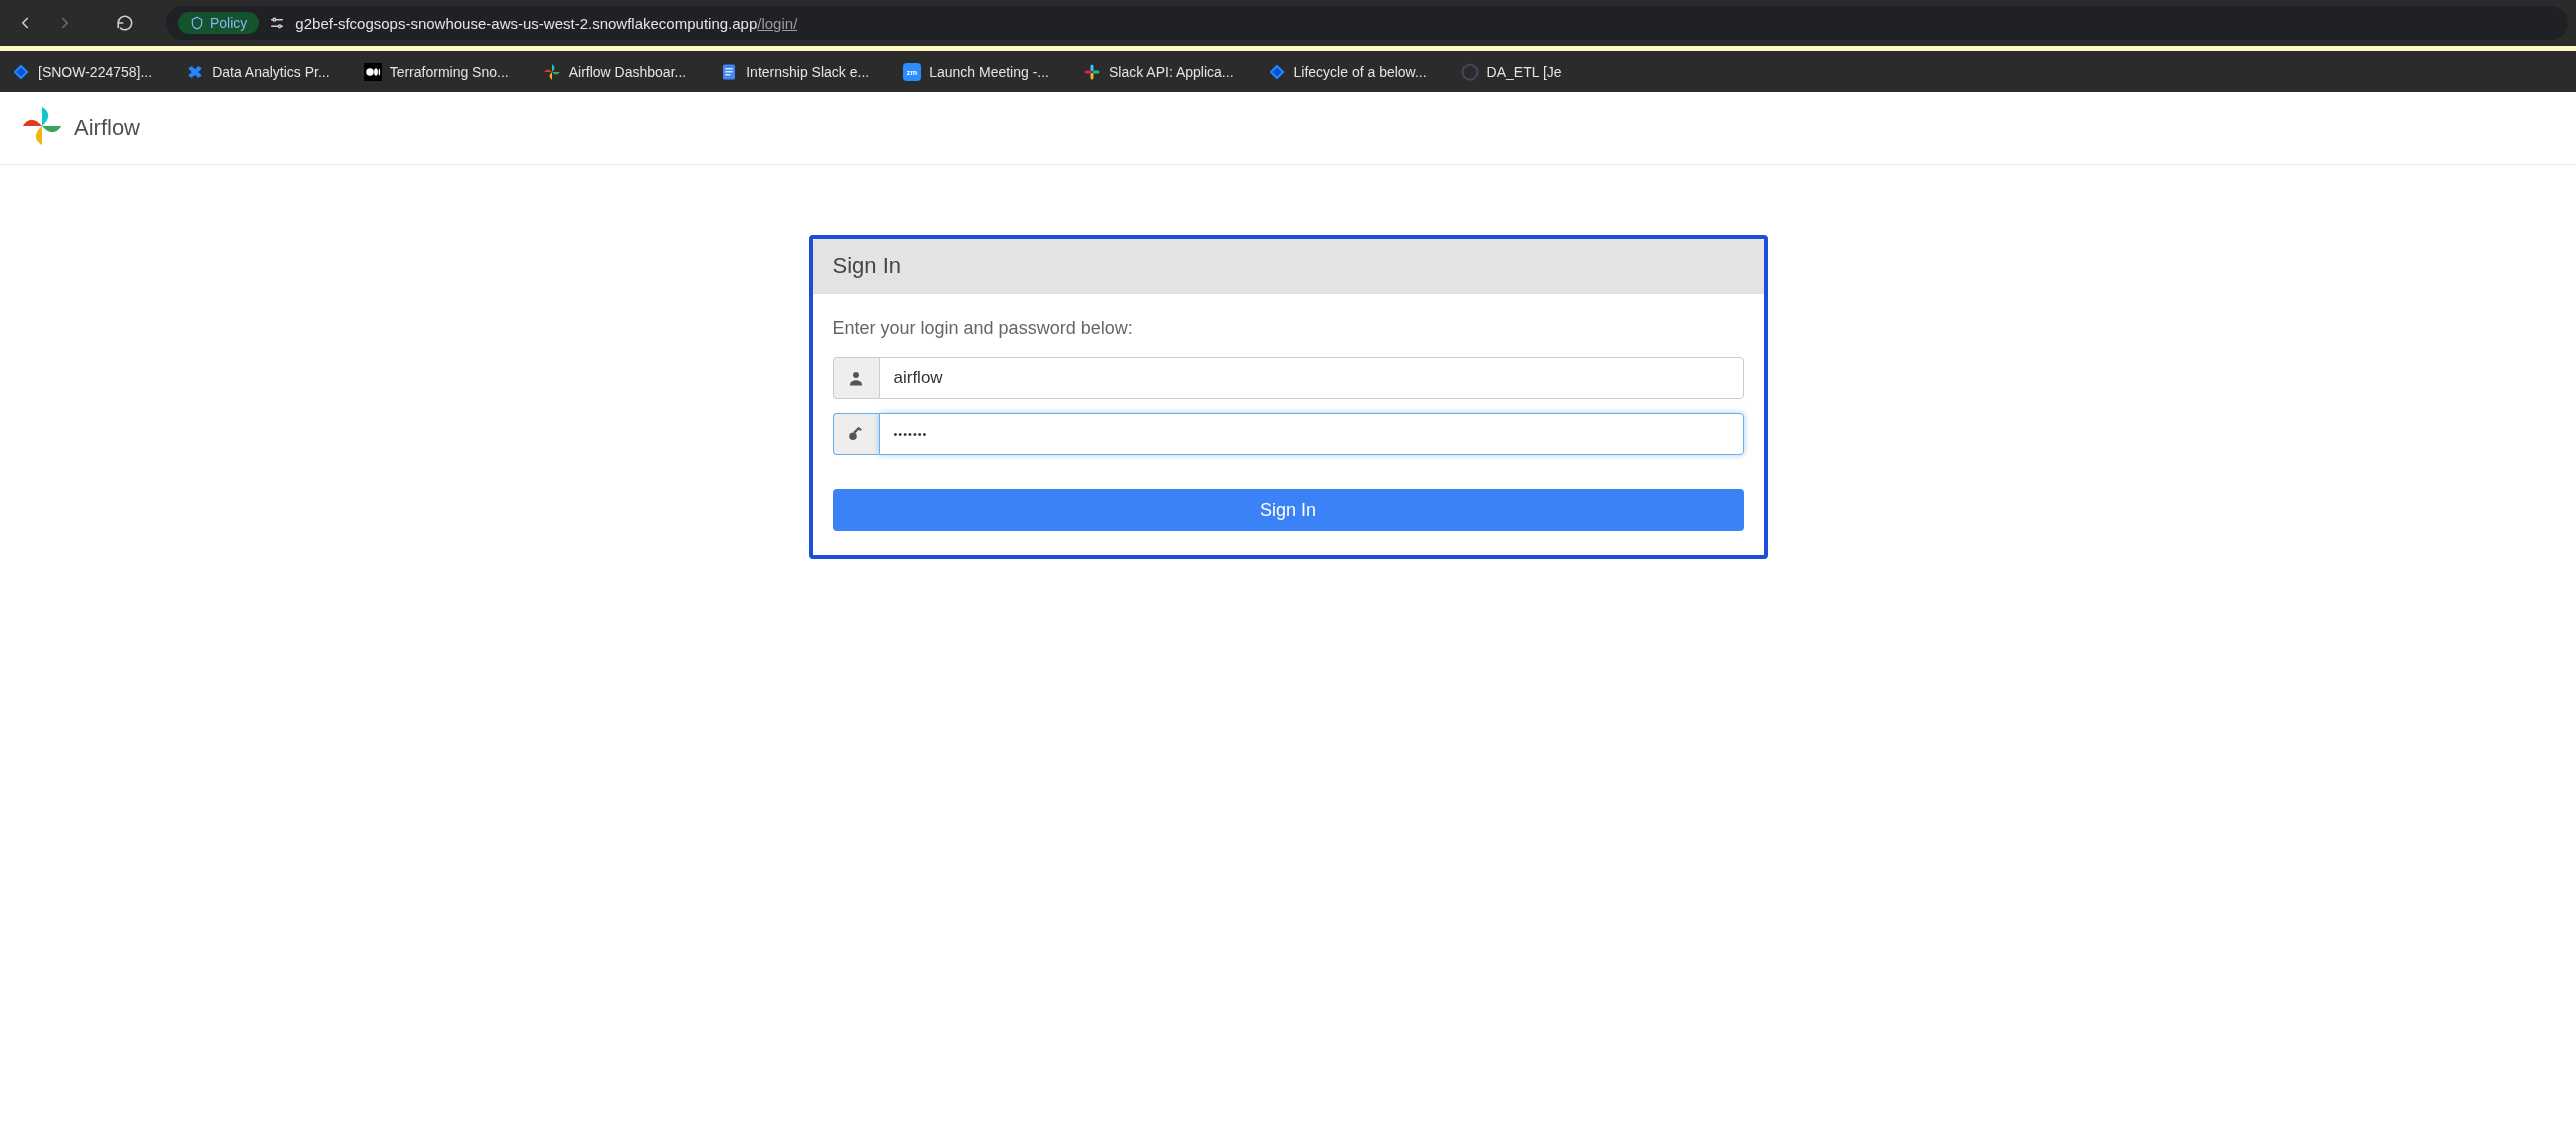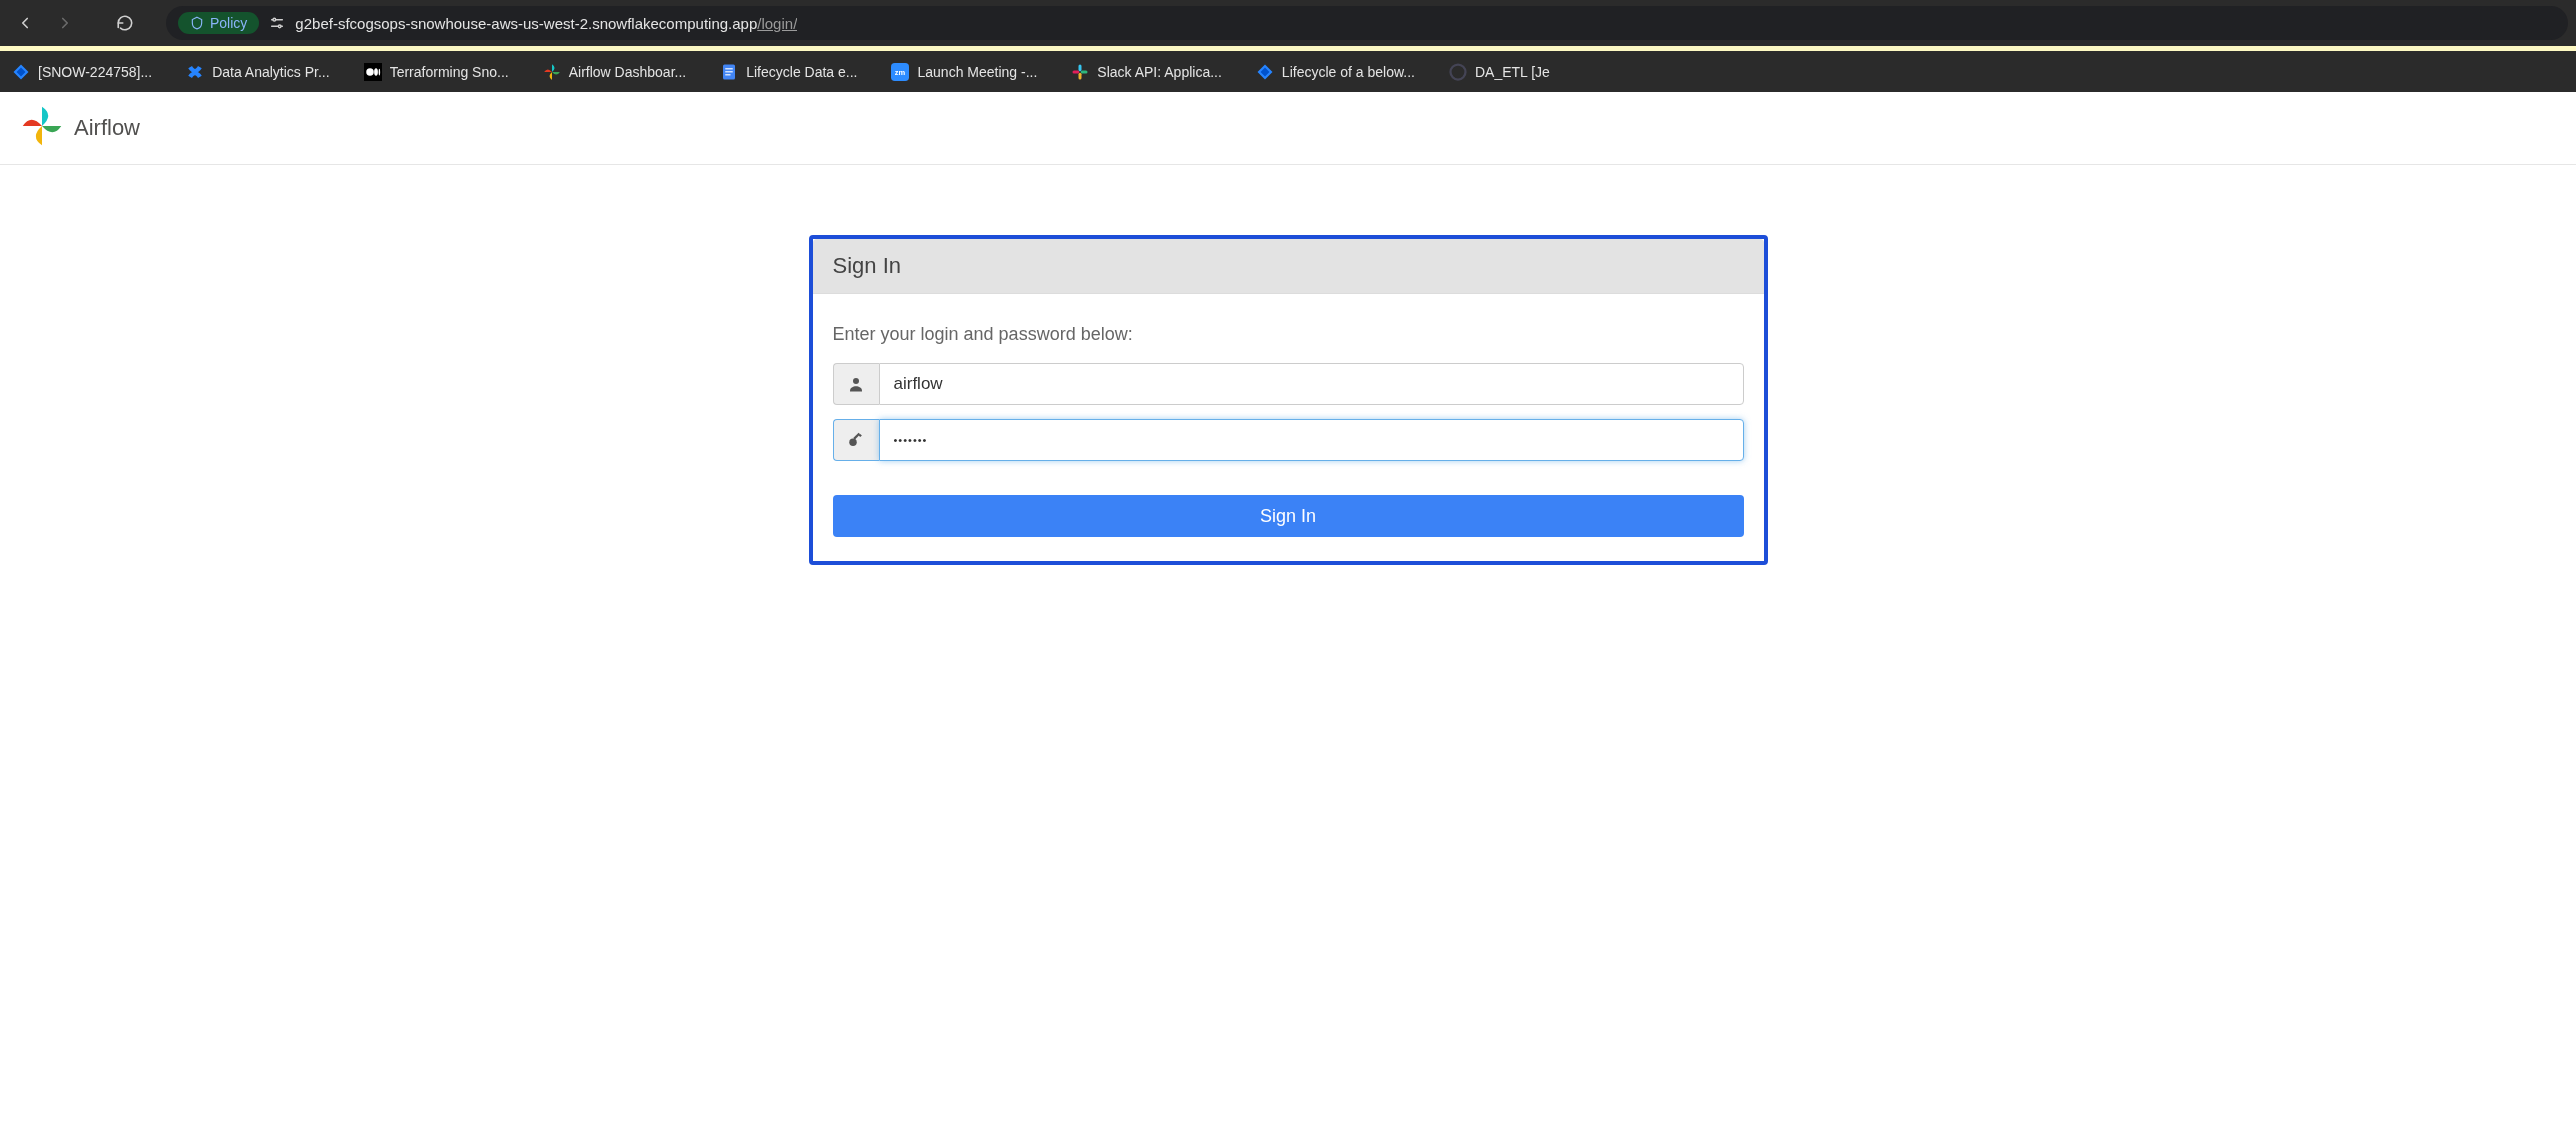--- a/index.html
+++ b/index.html
@@ -130,21 +130,21 @@
     }
     .panel-header {
       background: #e3e3e3;
       padding: 14px 20px;
       font-size: 22px;
       color: #444;
       border-bottom: 1px solid #dcdcdc;
       border-radius: 4px 4px 0 0;
     }
     .panel-body {
-      padding: 30px 20px 24px;
+      padding: 24px 20px 24px;
     }
     .instruction {
       color: #666;
       font-size: 18px;
       margin-bottom: 18px;
     }
     .form-label {
       font-weight: 700;
       font-size: 17px;
       color: #333;
@@ -281,21 +281,21 @@
       </div>
       <div class="bookmark">
         <span class="favicon">
           <svg viewBox="0 0 24 24">
             <rect x="4" y="2" width="16" height="20" rx="2" fill="#4285f4"></rect>
             <rect x="7" y="7" width="10" height="1.5" fill="#fff"></rect>
             <rect x="7" y="11" width="10" height="1.5" fill="#fff"></rect>
             <rect x="7" y="15" width="7" height="1.5" fill="#fff"></rect>
           </svg>
         </span>
-        <span>Lifecycle Data e...</span>
+        <span>Internship Slack e...</span>
       </div>
       <div class="bookmark">
         <span class="favicon">
           <svg viewBox="0 0 24 24">
             <rect width="24" height="24" rx="5" fill="#2d8cff"></rect>
             <text x="12" y="16" text-anchor="middle" font-size="10" font-family="Arial" fill="#fff" font-weight="bold">zm</text>
           </svg>
         </span>
         <span>Launch Meeting -...</span>
       </div>

